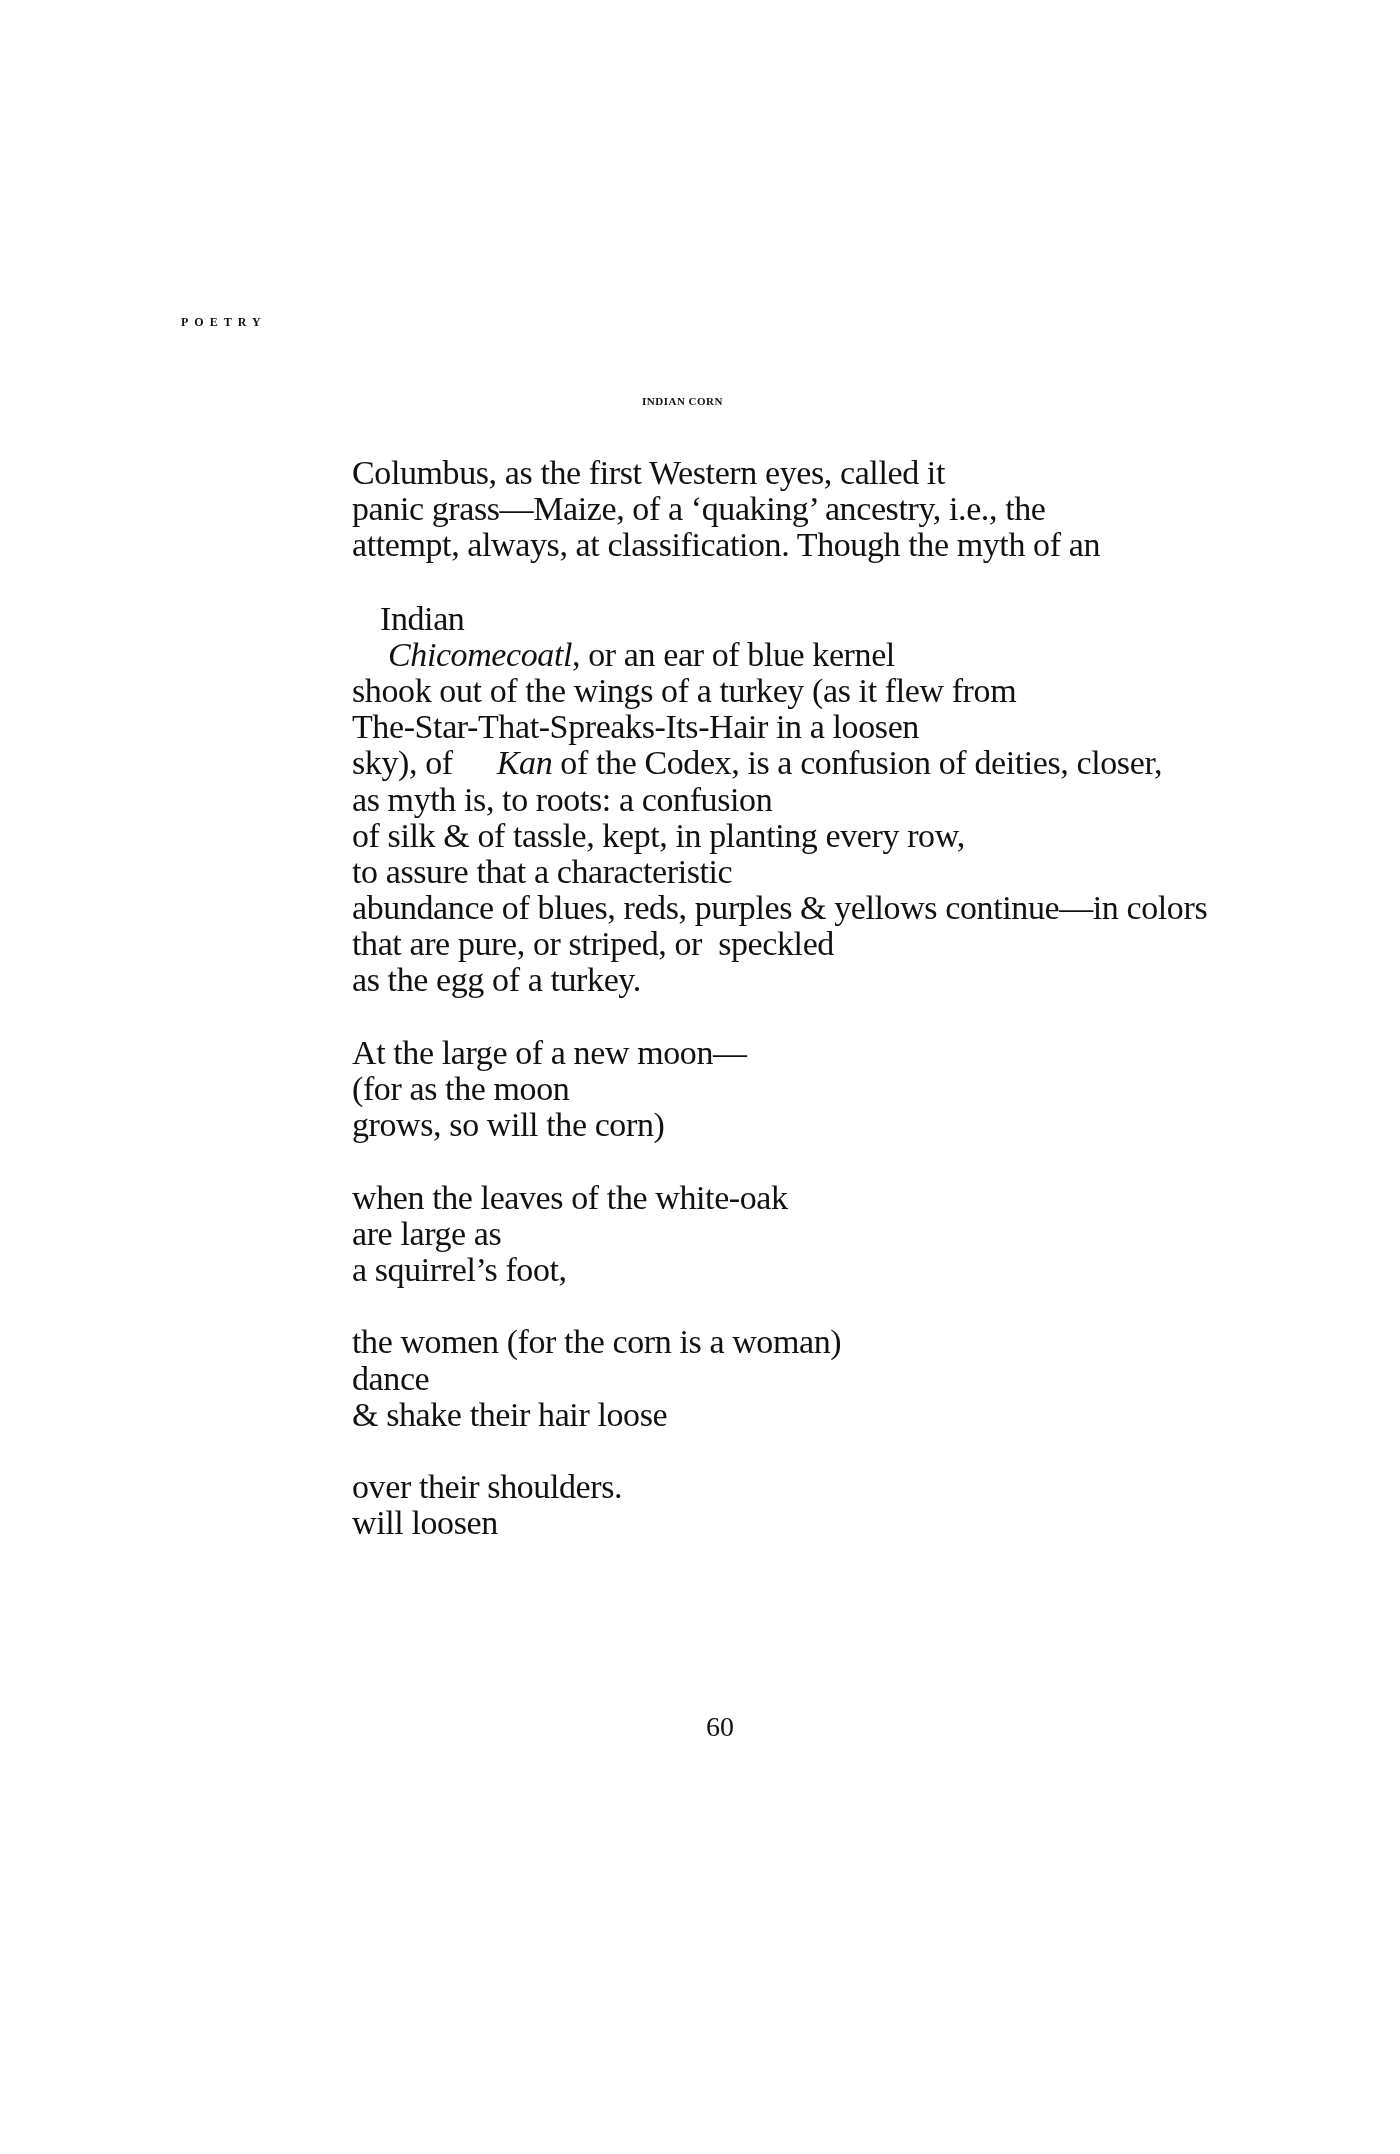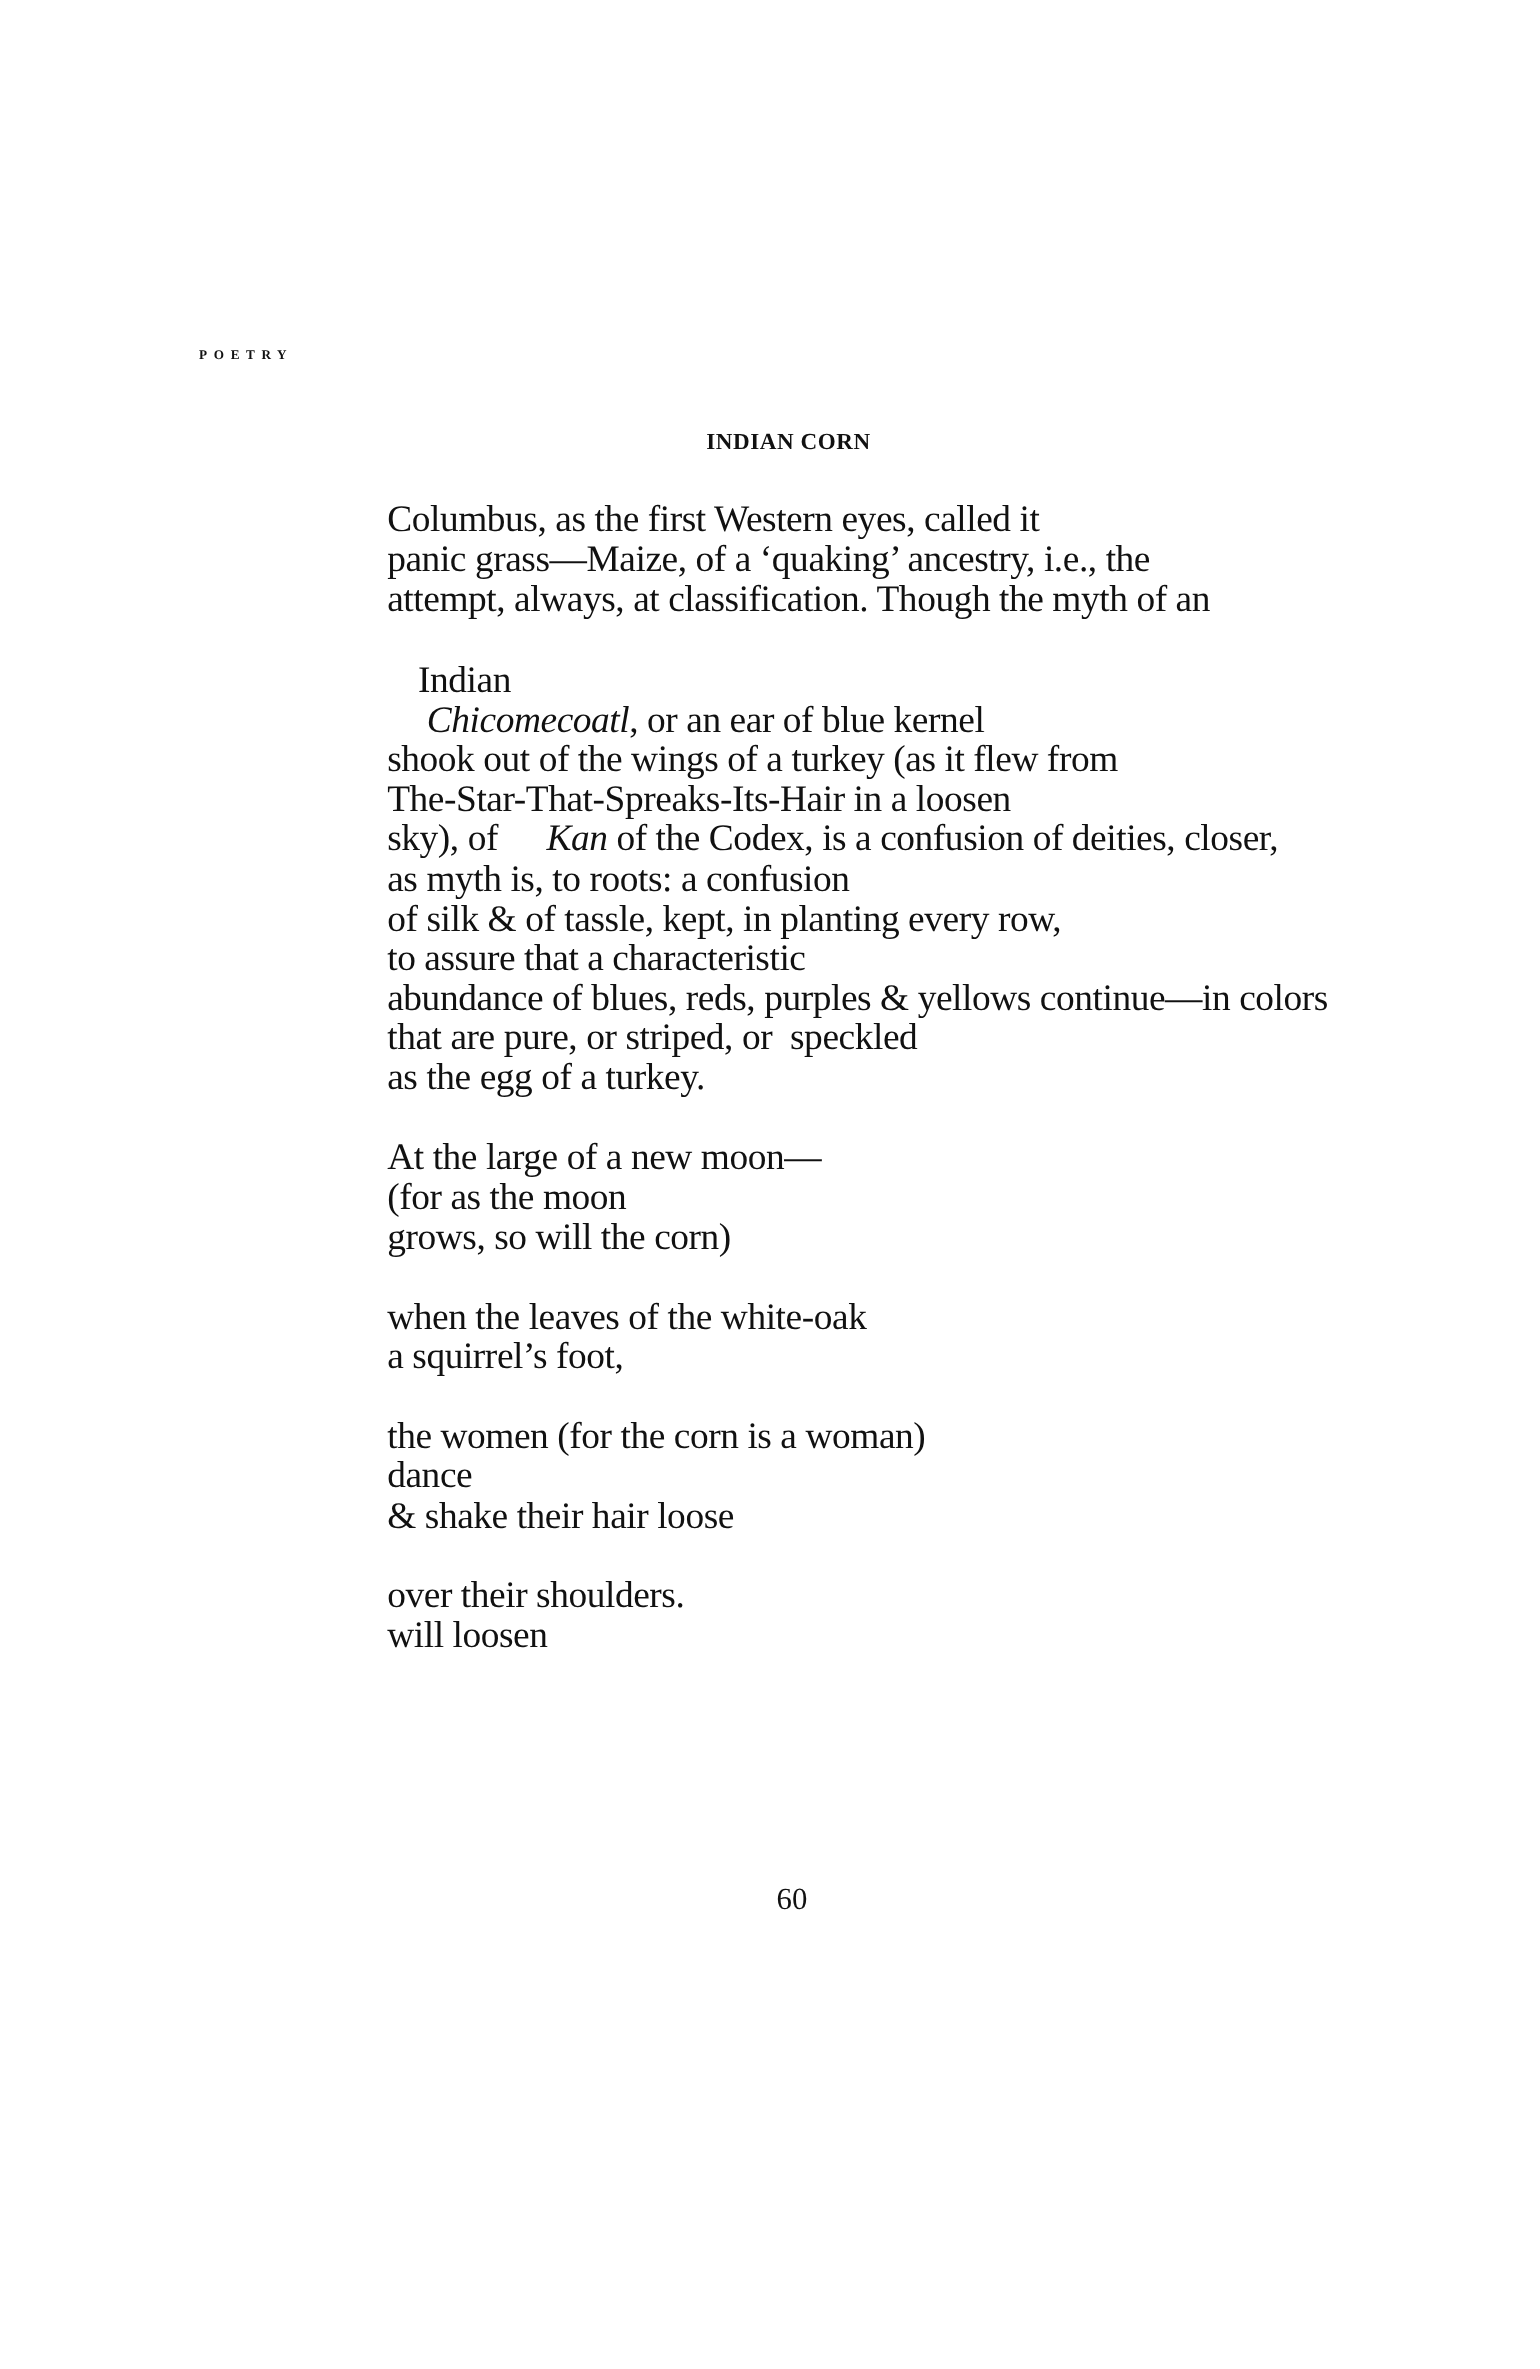--- a/index.html
+++ b/index.html
@@ -22,21 +22,21 @@
       font-size: 12px;
       font-weight: bold;
       letter-spacing: 6px;
       line-height: 20px;
     }
     .poem-title {
       position: absolute;
       left: 642px;
       top: 391px;
       width: 160px;
-      font-size: 21px;
+      font-size: 11px;
       font-weight: bold;
       letter-spacing: 0.5px;
       line-height: 20px;
       white-space: nowrap;
     }
     .poem {
       position: absolute;
       left: 352px;
       top: 455px;
       width: 900px;
@@ -95,20 +95,21 @@
   </div>
 
   <div class="stanza">
     <span class="line">At the large of a new moon—</span>
     <span class="line">(for as the moon</span>
     <span class="line">grows, so will the corn)</span>
   </div>
 
   <div class="stanza">
     <span class="line">when the leaves of the white-oak</span>
+    <span class="line">are large as</span>
     <span class="line">a squirrel’s foot,</span>
   </div>
 
   <div class="stanza">
     <span class="line">the women (for the corn is a woman)</span>
     <span class="line">dance</span>
     <span class="line">&amp; shake their hair loose</span>
   </div>
 
   <div class="stanza">

